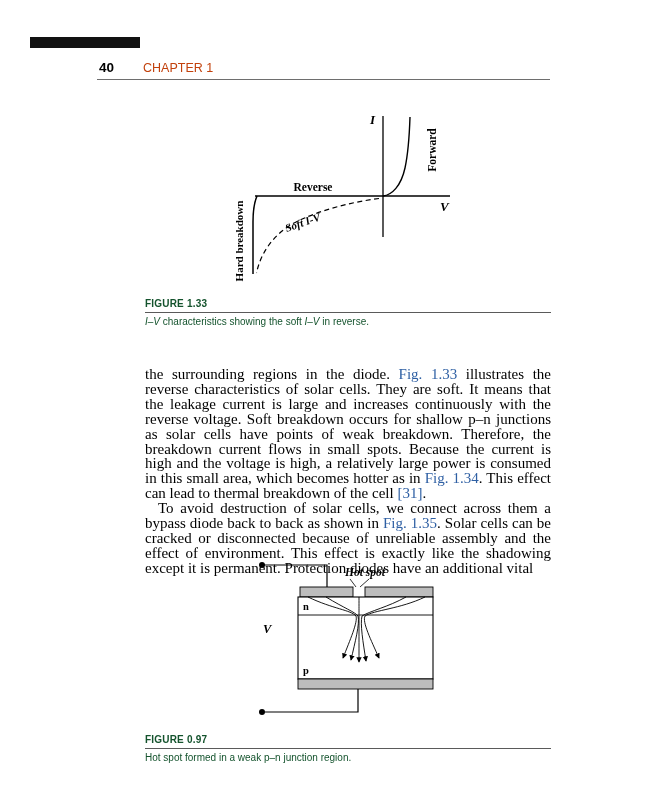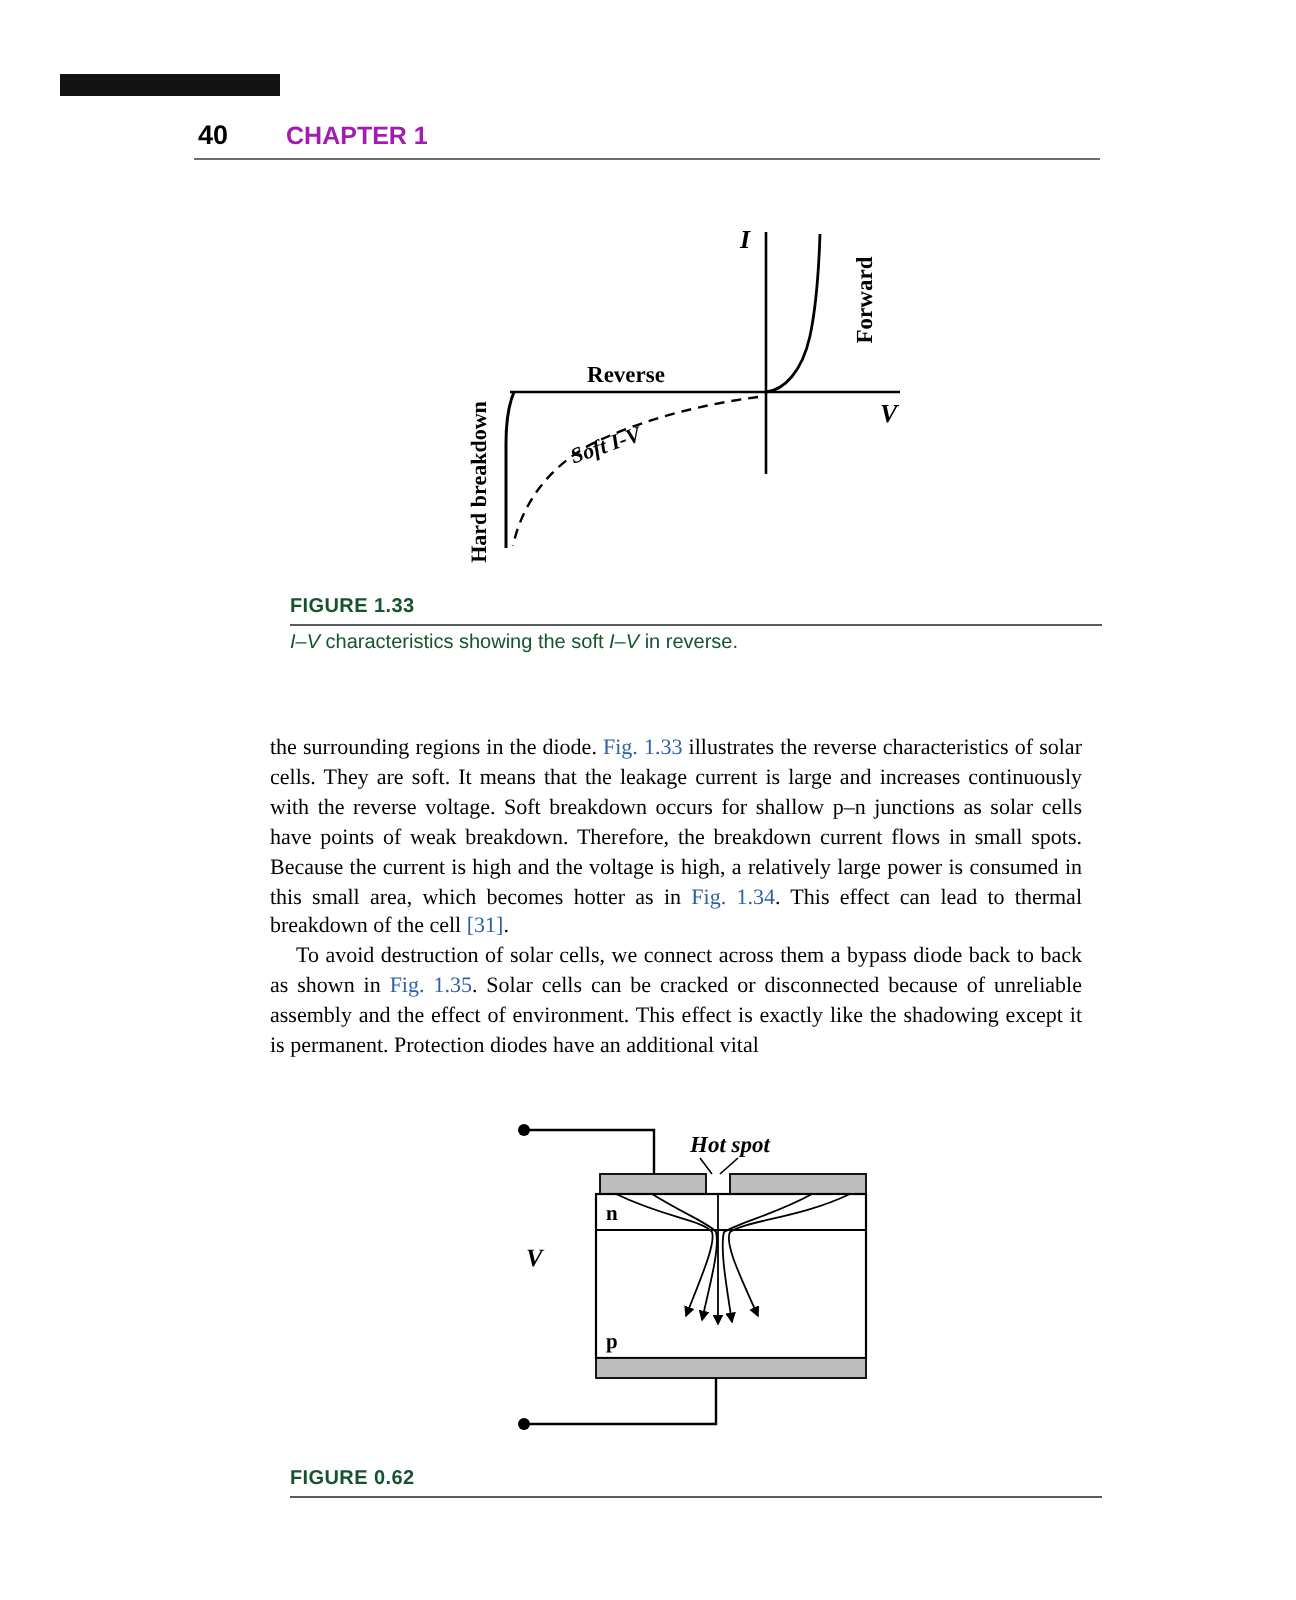--- a/index.html
+++ b/index.html
@@ -26,21 +26,21 @@
     left: 99px; top: 36px;
     width: 460px;
     font-family: "Liberation Sans", sans-serif;
     font-size: 12.5px;
     color: #3a3a3a;
     display: flex;
     align-items: baseline;
     white-space: nowrap;
   }
   .header .pagenum { font-weight: bold; color: #000; font-size: 13.5px; margin-right: 29px; }
-  .header .chapter { font-weight: bold; color: #a21caf; margin-right: 6px; }
+  .header .chapter { font-weight: normal; color: #c2410c; margin-right: 6px; }
   .header-rule {
     position: absolute;
     left: 97px; top: 55px;
     width: 453px; height: 1px;
     background: #6e6e6e;
   }
   
   .fig133 { position: absolute; left: 228px; top: 86px; }
   .fig134 { position: absolute; left: 248px; top: 528px; text-align: center; }
   .svg-serif  { font-family: "Liberation Serif", serif; }
@@ -54,23 +54,23 @@
   }
   .cap1 { top: 274px; }
   .cap2 { top: 710px; }
   .cap-label { font-weight: bold; font-size: 10px; letter-spacing: 0.2px; }
   .cap-rule { height: 1px; background: #5a5a5a; margin: 3px 0 3px 0; }
   .cap-text { font-size: 10px; line-height: 12px; }
   .cap-text .ital { font-style: italic; }
   
   .body-text {
     position: absolute;
-    left: 135px; top: 343px;
+    left: 145px; top: 343px;
     width: 406px;
-    font-size: 11px;
+    font-size: 15px;
     line-height: 14.9px;
     text-align: justify;
     color: #000;
   }
   .body-text p { margin: 0; }
   .body-text p.indent { text-indent: 13px; }
   .ref-link { color: var(--color-link, #2e5fa3); cursor: pointer; }
 </style>
 </head>
 <body>
@@ -147,17 +147,18 @@
       <line x1="121" y1="27" x2="112" y2="35" stroke="#000" stroke-width="0.8"></line>
 
       <text x="97" y="24" class="svg-serif" font-size="11.5" font-weight="bold" font-style="italic">Hot spot</text>
       <text x="55" y="58" class="svg-serif" font-size="10.5" font-weight="bold">n</text>
       <text x="55" y="122" class="svg-serif" font-size="10.5" font-weight="bold">p</text>
       <text x="15" y="81" class="svg-serif" font-size="12.5" font-weight="bold" font-style="italic">V</text>
     </svg>
   </div>
 
   <div class="caption cap2">
-    <div class="cap-label">FIGURE 0.62</div>
+    <div class="cap-label">FIGURE 0.97</div>
     <div class="cap-rule"></div>
+    <div class="cap-text">Hot spot formed in a weak p–n junction region.</div>
   </div>
 
 </div>
 
 </body></html>

